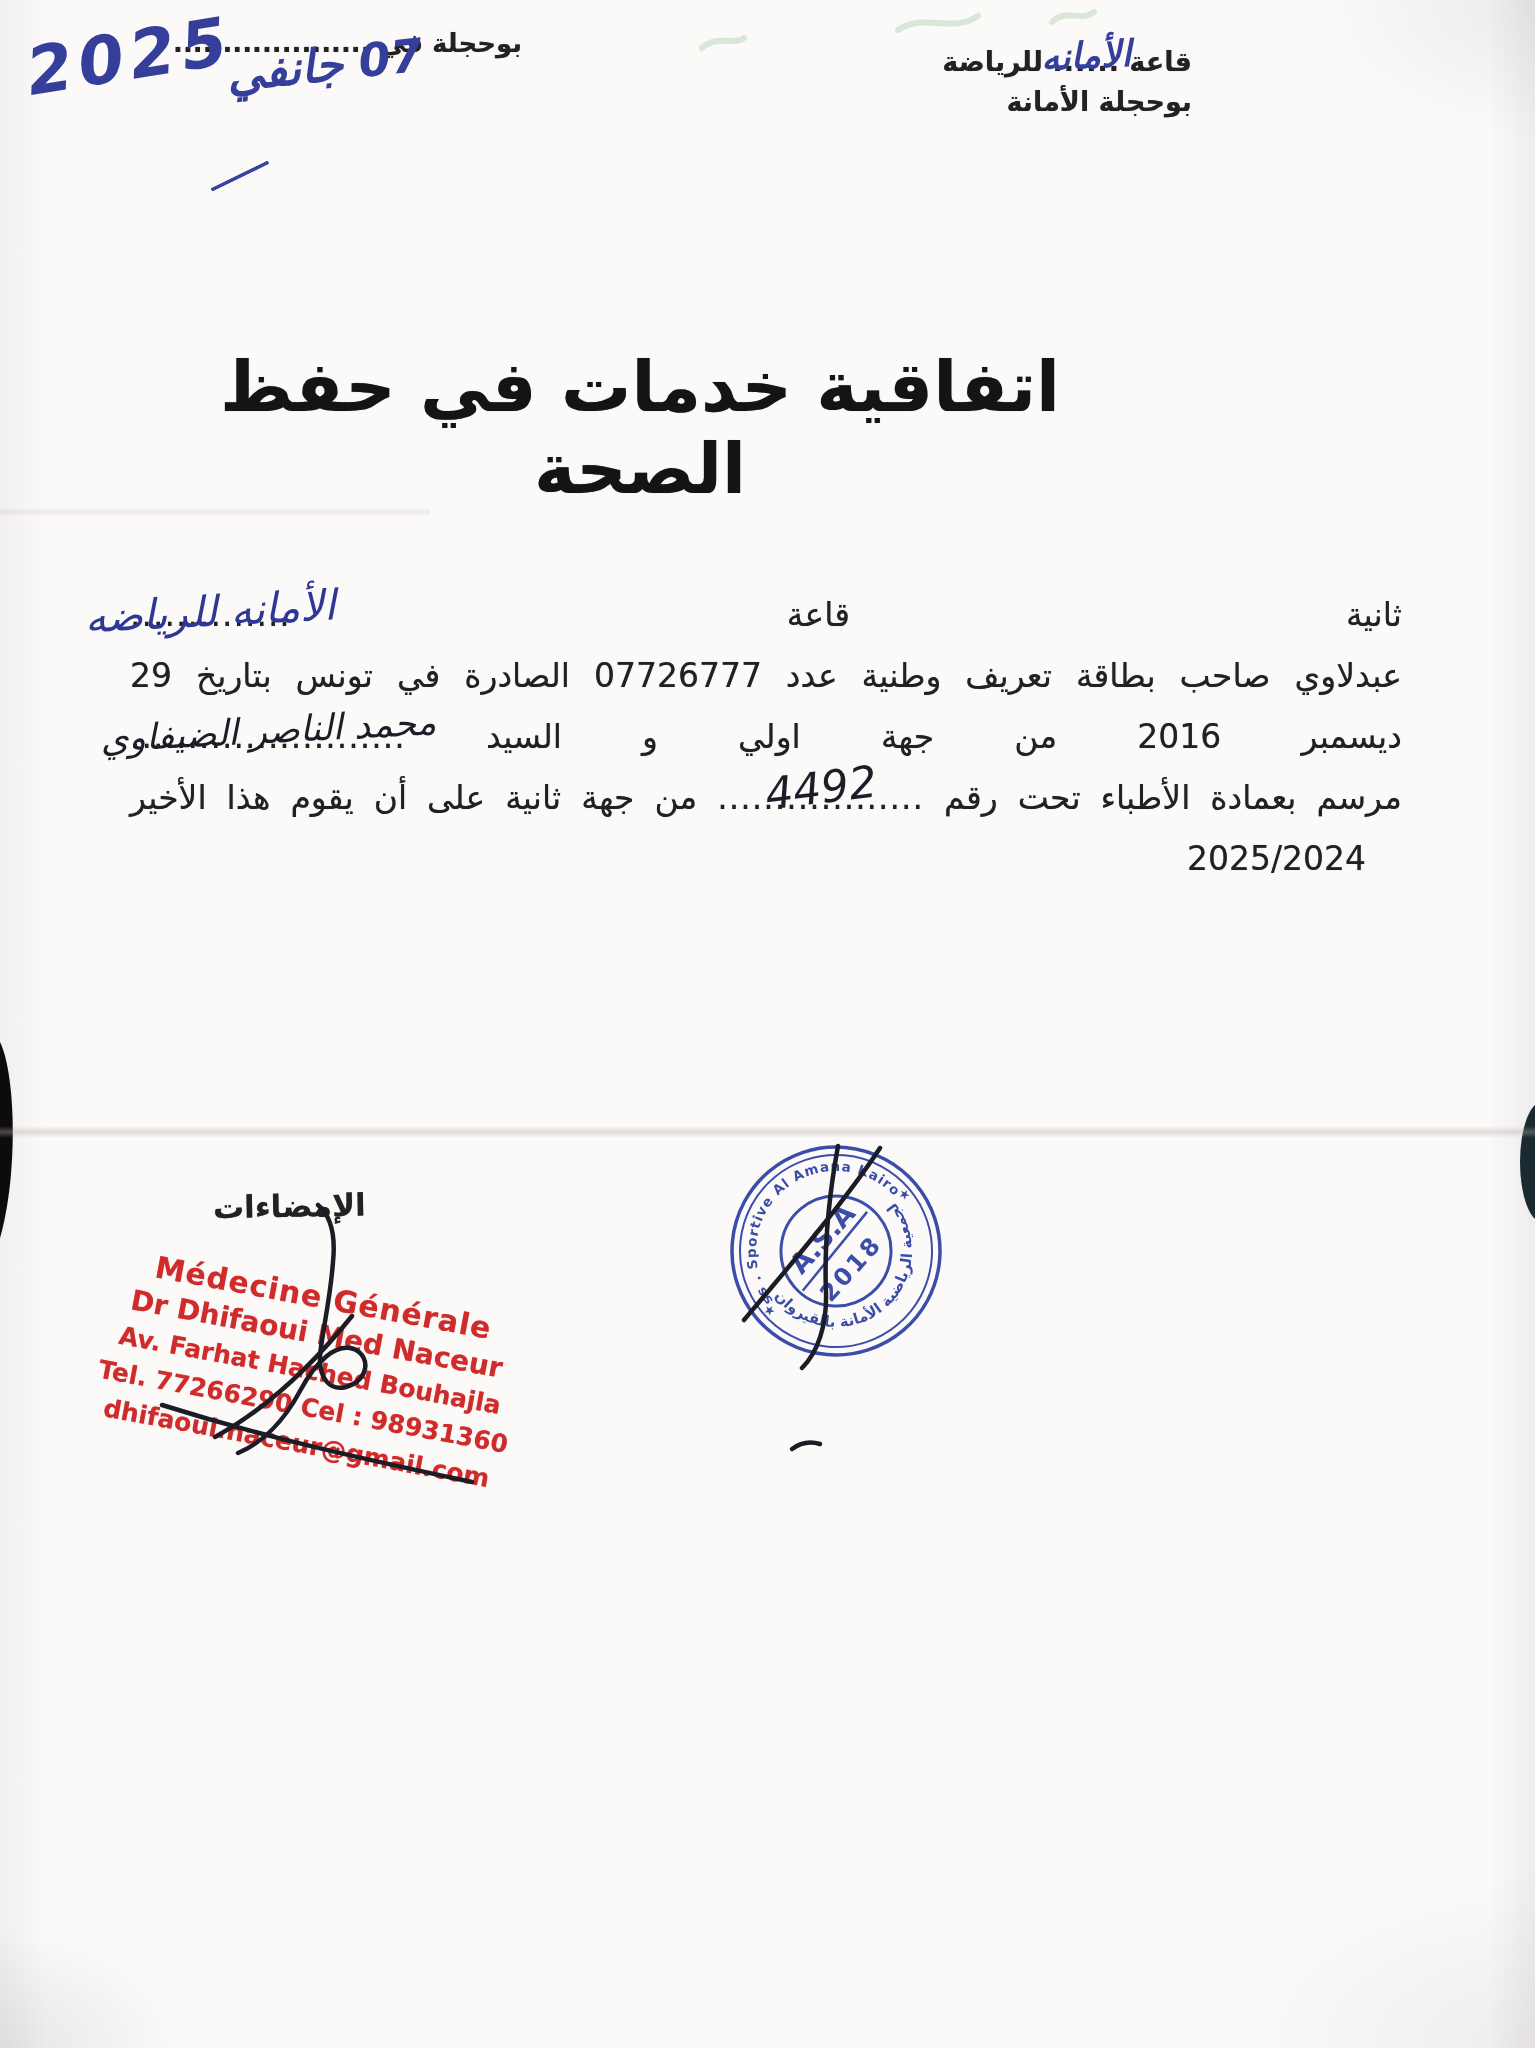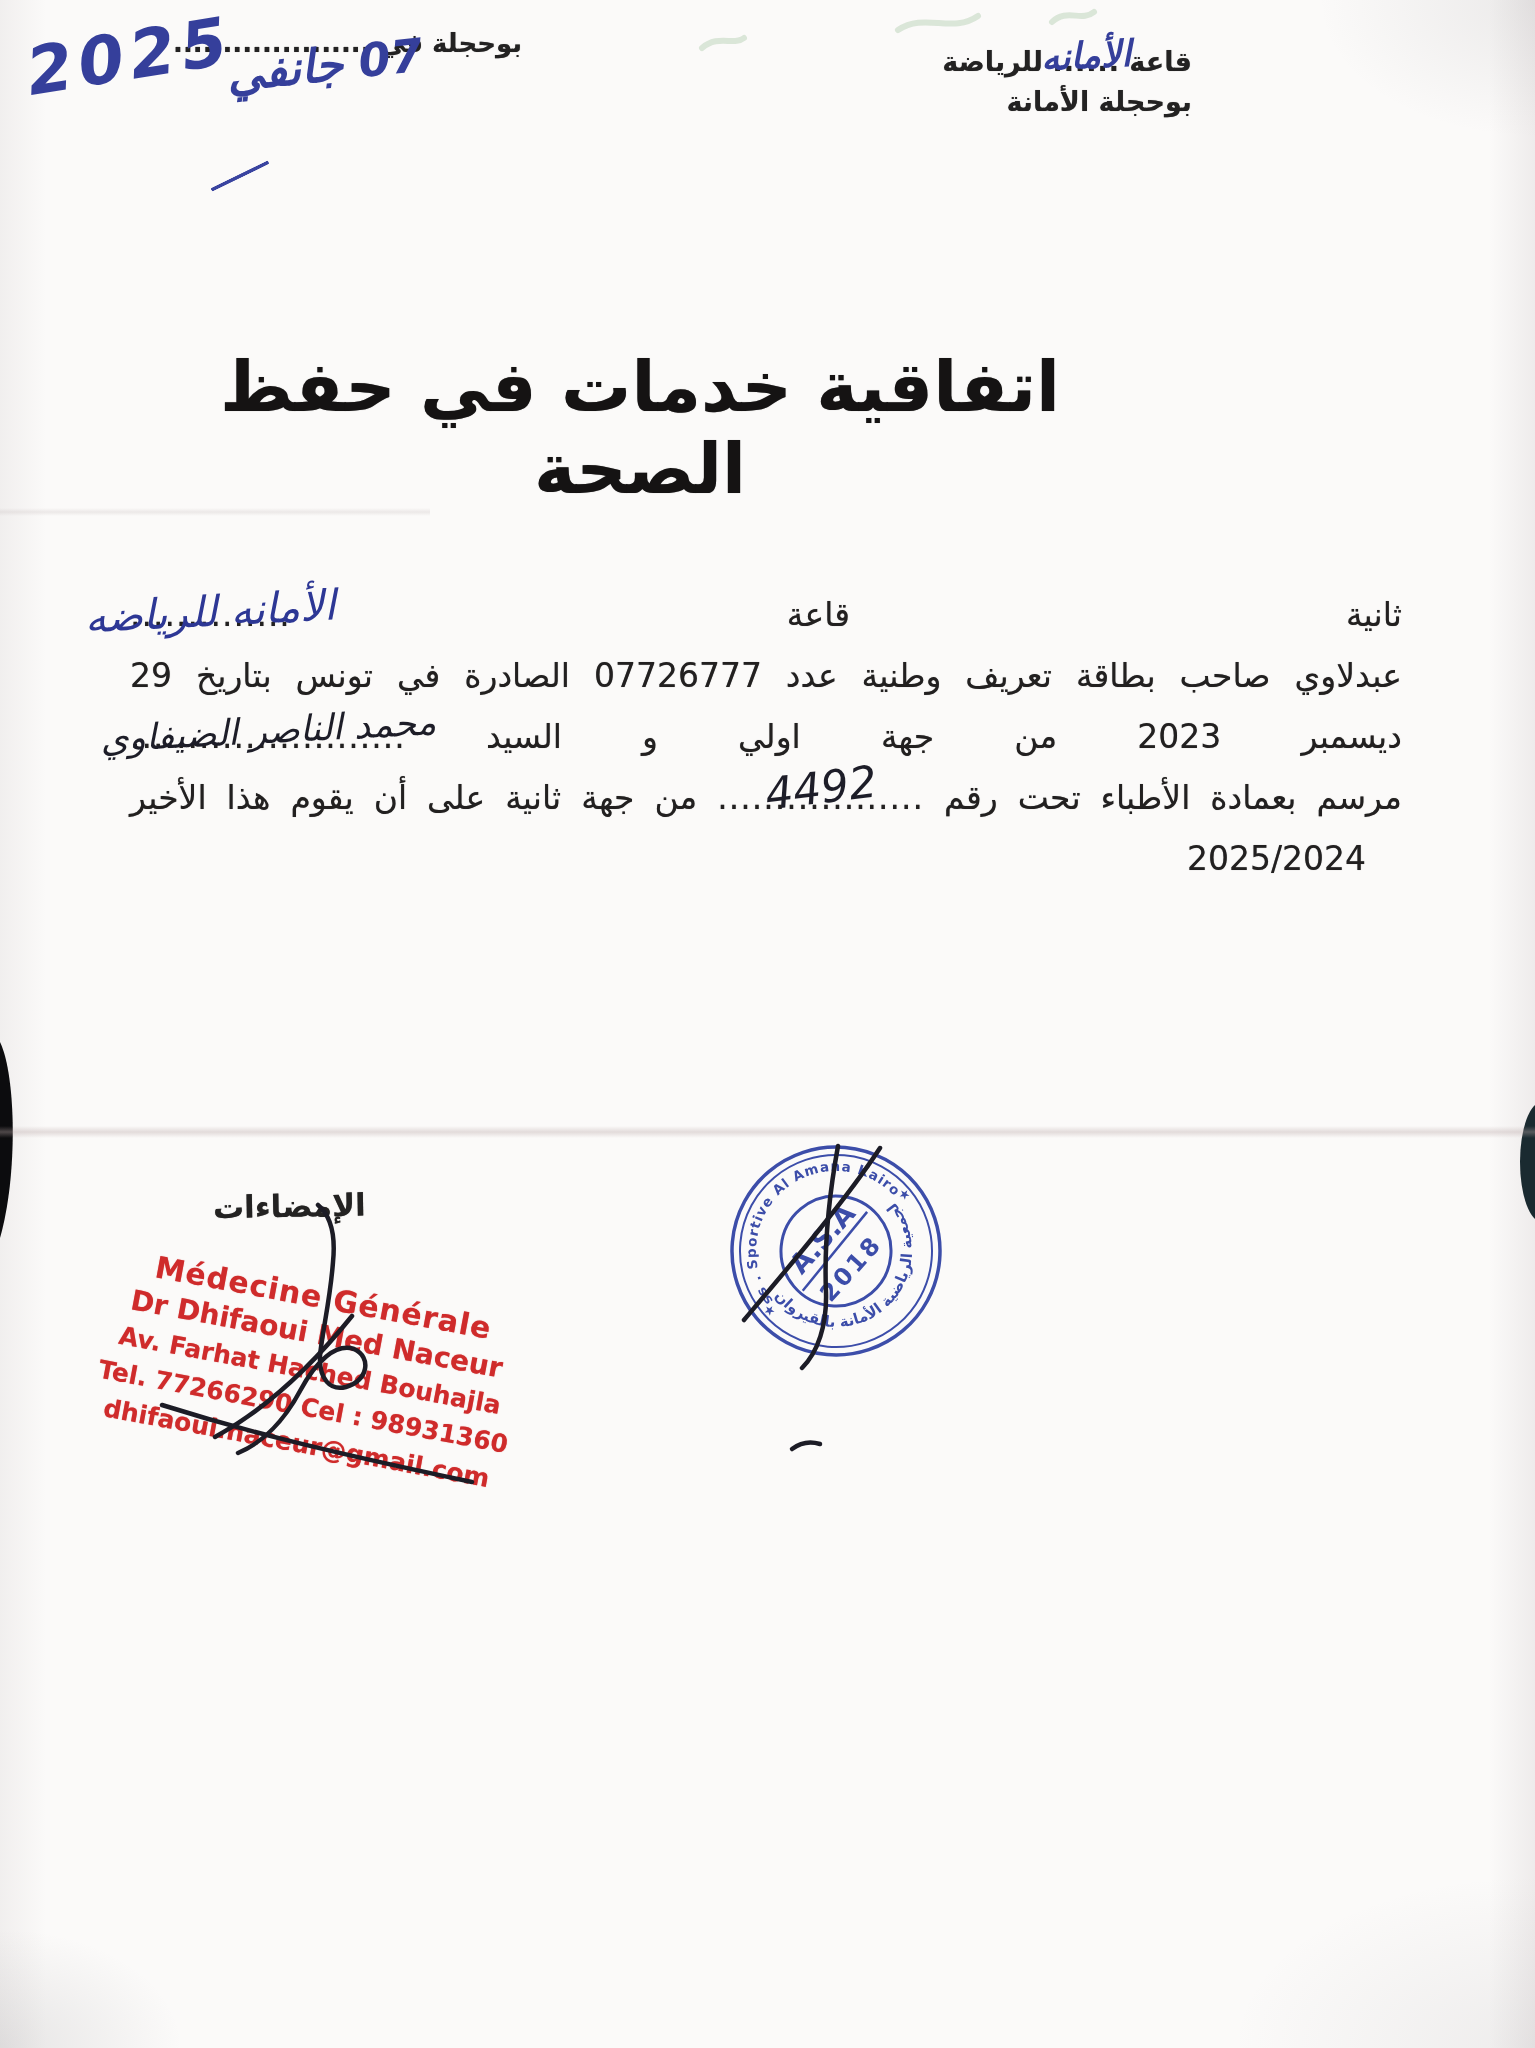--- a/index.html
+++ b/index.html
@@ -84,21 +84,21 @@
   <div class="body-text">
     <div class="jl">
       <span class="printed">ثانية قاعة</span>
       <span class="blank">
         <span class="printed dots">..............</span>
         <span class="over hw-blue">الأمانه للرياضه</span>
       </span>
     </div>
     <div class="jl printed">عبدلاوي صاحب بطاقة تعريف وطنية عدد 07726777 الصادرة في تونس بتاريخ 29</div>
     <div class="jl">
-      <span class="printed">ديسمبر 2023 من جهة اولي و السيد</span>
+      <span class="printed">ديسمبر 2016 من جهة اولي و السيد</span>
       <span class="blank">
         <span class="printed dots">........................</span>
         <span class="over hw-ink">محمد الناصر الضيفاوي</span>
       </span>
     </div>
     <div class="jl">
       <span class="printed">مرسم بعمادة الأطباء تحت رقم</span>
       <span class="blank">
         <span class="printed dots">..................</span>
         <span class="over hw-ink hw-num">4492</span>

